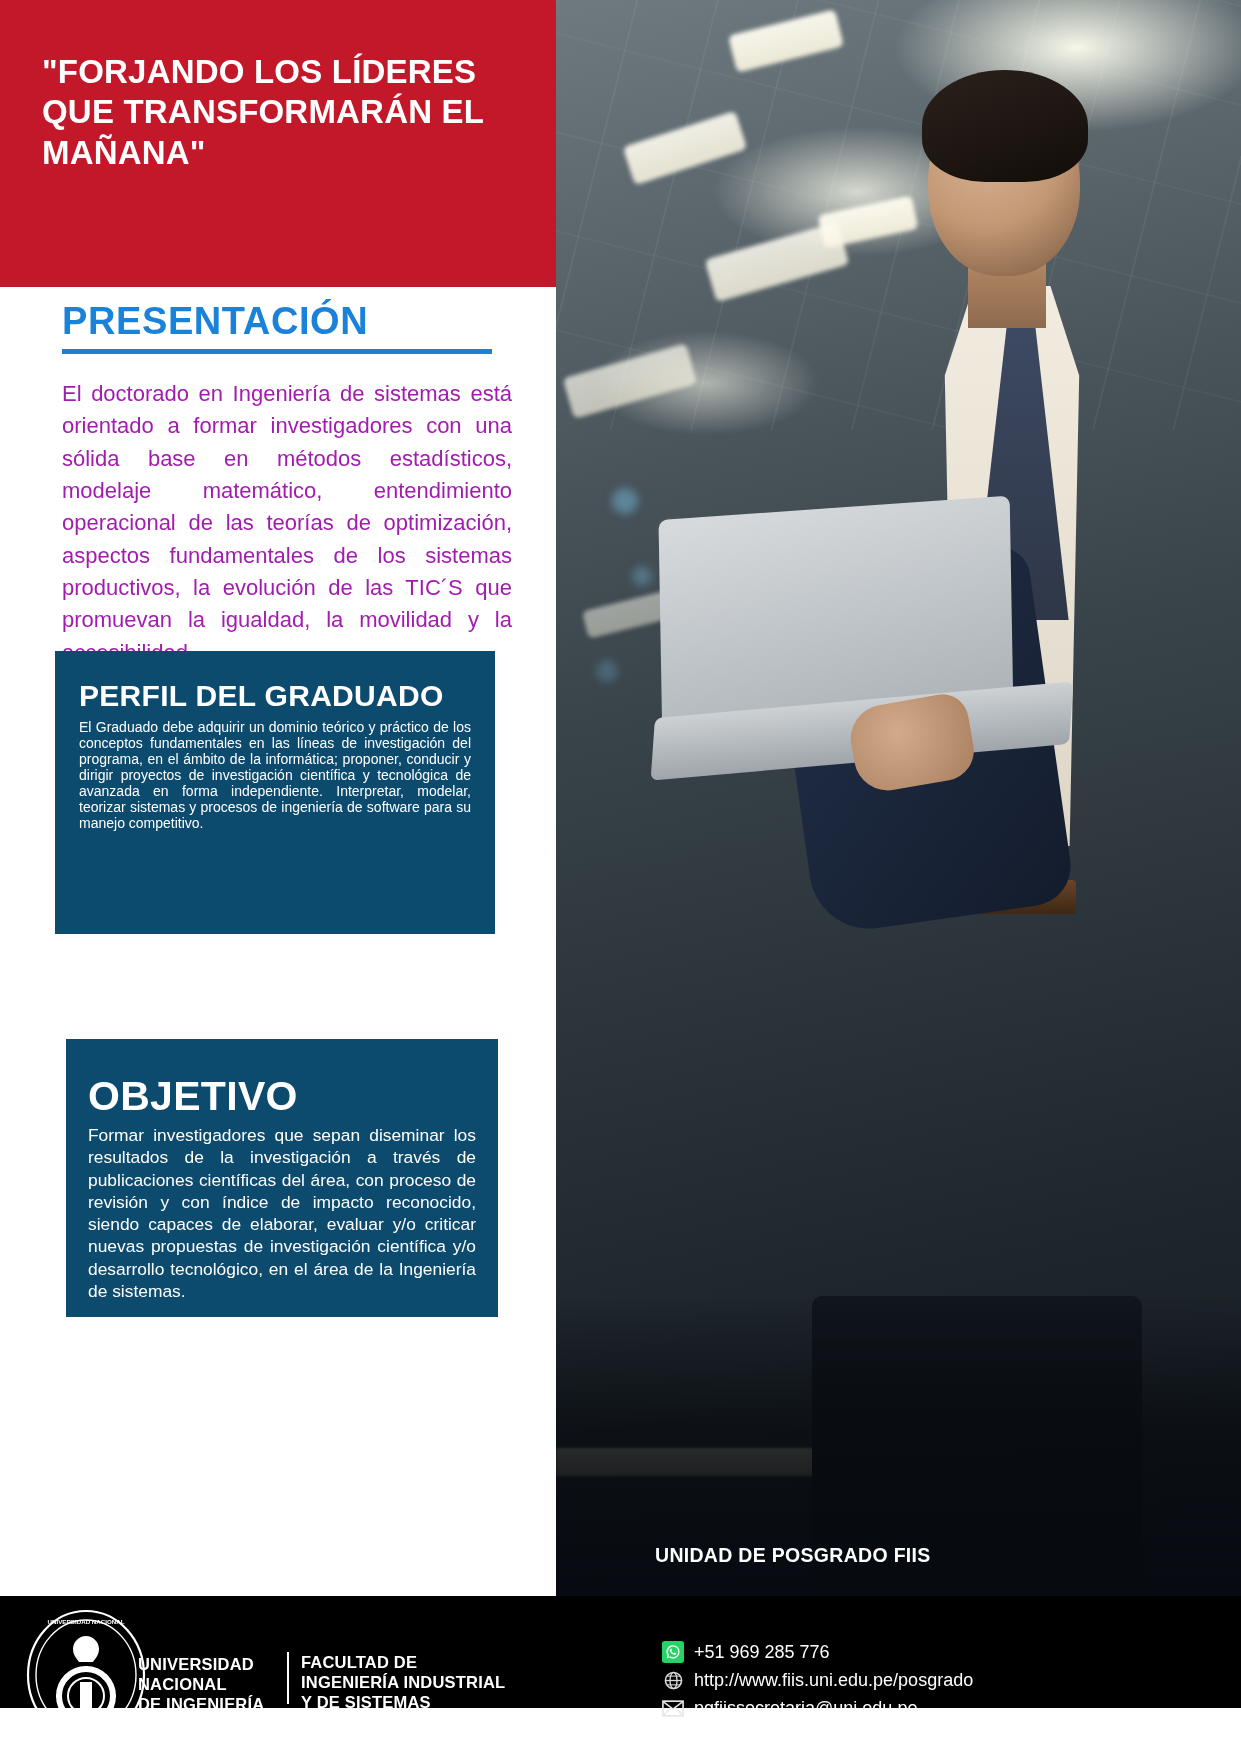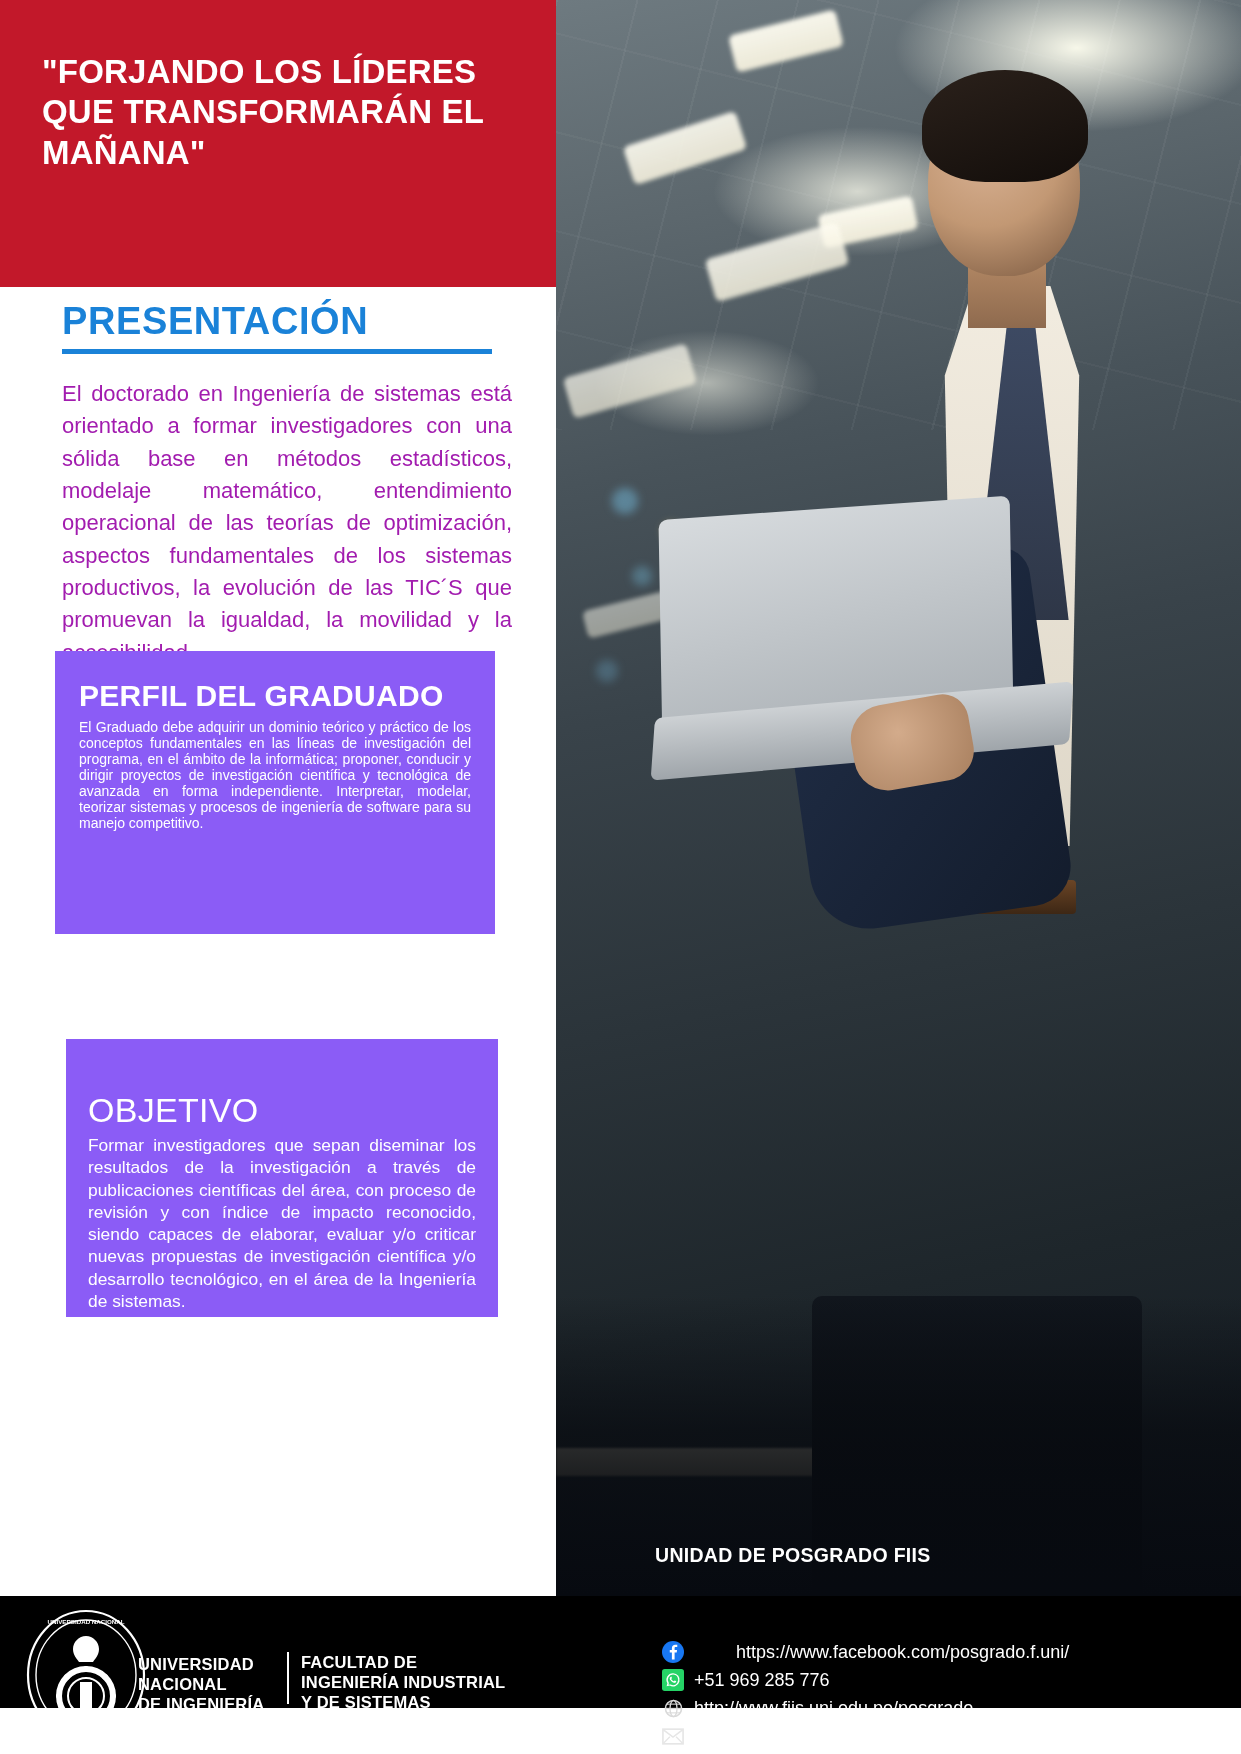--- a/index.html
+++ b/index.html
@@ -168,42 +168,41 @@
   .pres-body {
     position:absolute; left:62px; top:378px; width:450px;
     font-size:22px;
     line-height:1.47;
     color:#a21caf;
     text-align:justify;
   }
 
   .card {
     position:absolute;
-    background:#8b5cf6;
+    background:#0c4a6e;
     color:#ffffff;
   }
   .card-perfil {
     left:55px; top:651px; width:440px; height:283px;
     padding:28px 24px 20px 24px;
   }
   .card-perfil h3 {
     font-size:30px; font-weight:800; line-height:1.16; letter-spacing:.3px;
     margin-bottom:6px;
   }
   .card-perfil p {
     font-size:14px; line-height:1.14; text-align:justify;
   }
   .card-objetivo {
     left:66px; top:1039px; width:432px; height:278px;
     padding:34px 22px 20px 22px;
   }
   .card-objetivo h3 {
-    font-size:34px; font-weight:400; letter-spacing:.3px;
+    font-size:41px; font-weight:700; letter-spacing:.3px;
     margin-bottom:4px;
-    margin-top:18px;
   }
   .card-objetivo p {
     font-size:17.4px; line-height:1.28; text-align:justify;
   }
 
   
   .footer {
     position:absolute; left:0; top:1596px; width:1241px; height:112px;
     background:#000000;
   }
@@ -345,29 +344,20 @@
       <div>FACULTAD DE</div>
       <div>INGENIERÍA INDUSTRIAL</div>
       <div>Y DE SISTEMAS</div>
     </div>
   </div>
 
   <div class="contact-head">UNIDAD DE POSGRADO FIIS</div>
 
   <div class="contact-list">
 
-    <div class="contact-row">
-      <span class="ic">
-        <svg width="24" height="24" viewBox="0 0 24 24">
-          <circle cx="12" cy="12" r="11" fill="#1877f2"></circle>
-          <path d="M13.6 12.6h2.1l.33-2.6h-2.43V8.35c0-.75.21-1.26 1.29-1.26h1.38V4.77c-.24-.03-1.06-.1-2.02-.1-2 0-3.37 1.22-3.37 3.47V10H8.77v2.6h2.11V19.4h2.72z" fill="#ffffff"></path>
-        </svg>
-      </span>
-      <span class="c-txt pad-fb">https://www.facebook.com/posgrado.f.uni/</span>
-    </div>
 
     <div class="contact-row">
       <span class="ic">
         <svg width="22" height="22" viewBox="0 0 24 24">
           <rect x="0" y="0" width="24" height="24" rx="3" fill="#25d366"></rect>
           <path d="M12 4.6a7.2 7.2 0 00-6.1 11l-.9 3.3 3.4-.9A7.2 7.2 0 1012 4.6zm0 1.5a5.7 5.7 0 014.6 9.1 5.7 5.7 0 01-7.2 1.8l-.4-.2-2 .5.5-1.9-.2-.4A5.7 5.7 0 0112 6.1zm-2.4 2.6c-.2 0-.4.1-.6.3-.2.2-.6.6-.6 1.4s.6 1.6.7 1.7c.1.1 1.2 1.9 3 2.6 1.5.6 1.8.5 2.1.4.3 0 1-.4 1.2-.8.1-.4.1-.8.1-.9l-.5-.3-1-.5c-.2-.1-.3-.1-.4.1l-.5.7c-.1.1-.2.1-.4 0-.2-.1-.8-.3-1.5-1-.6-.5-.9-1.1-1-1.3-.1-.2 0-.3.1-.4l.3-.4.2-.4v-.3l-.5-1.2c-.1-.3-.3-.3-.4-.3z" fill="#ffffff"></path>
         </svg>
       </span>
       <span class="c-txt">+51 969 285 776</span>
     </div>

